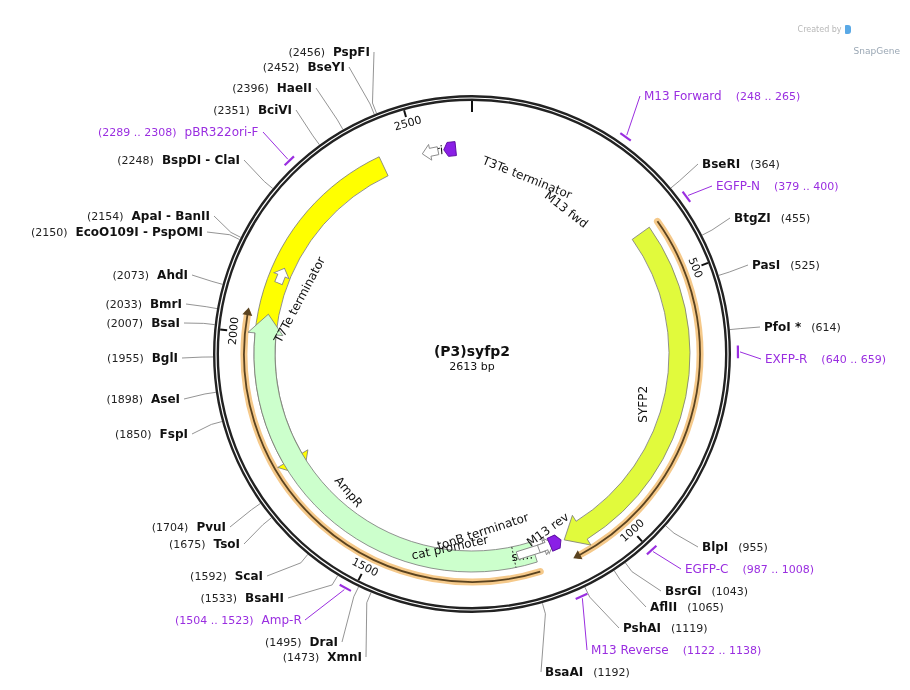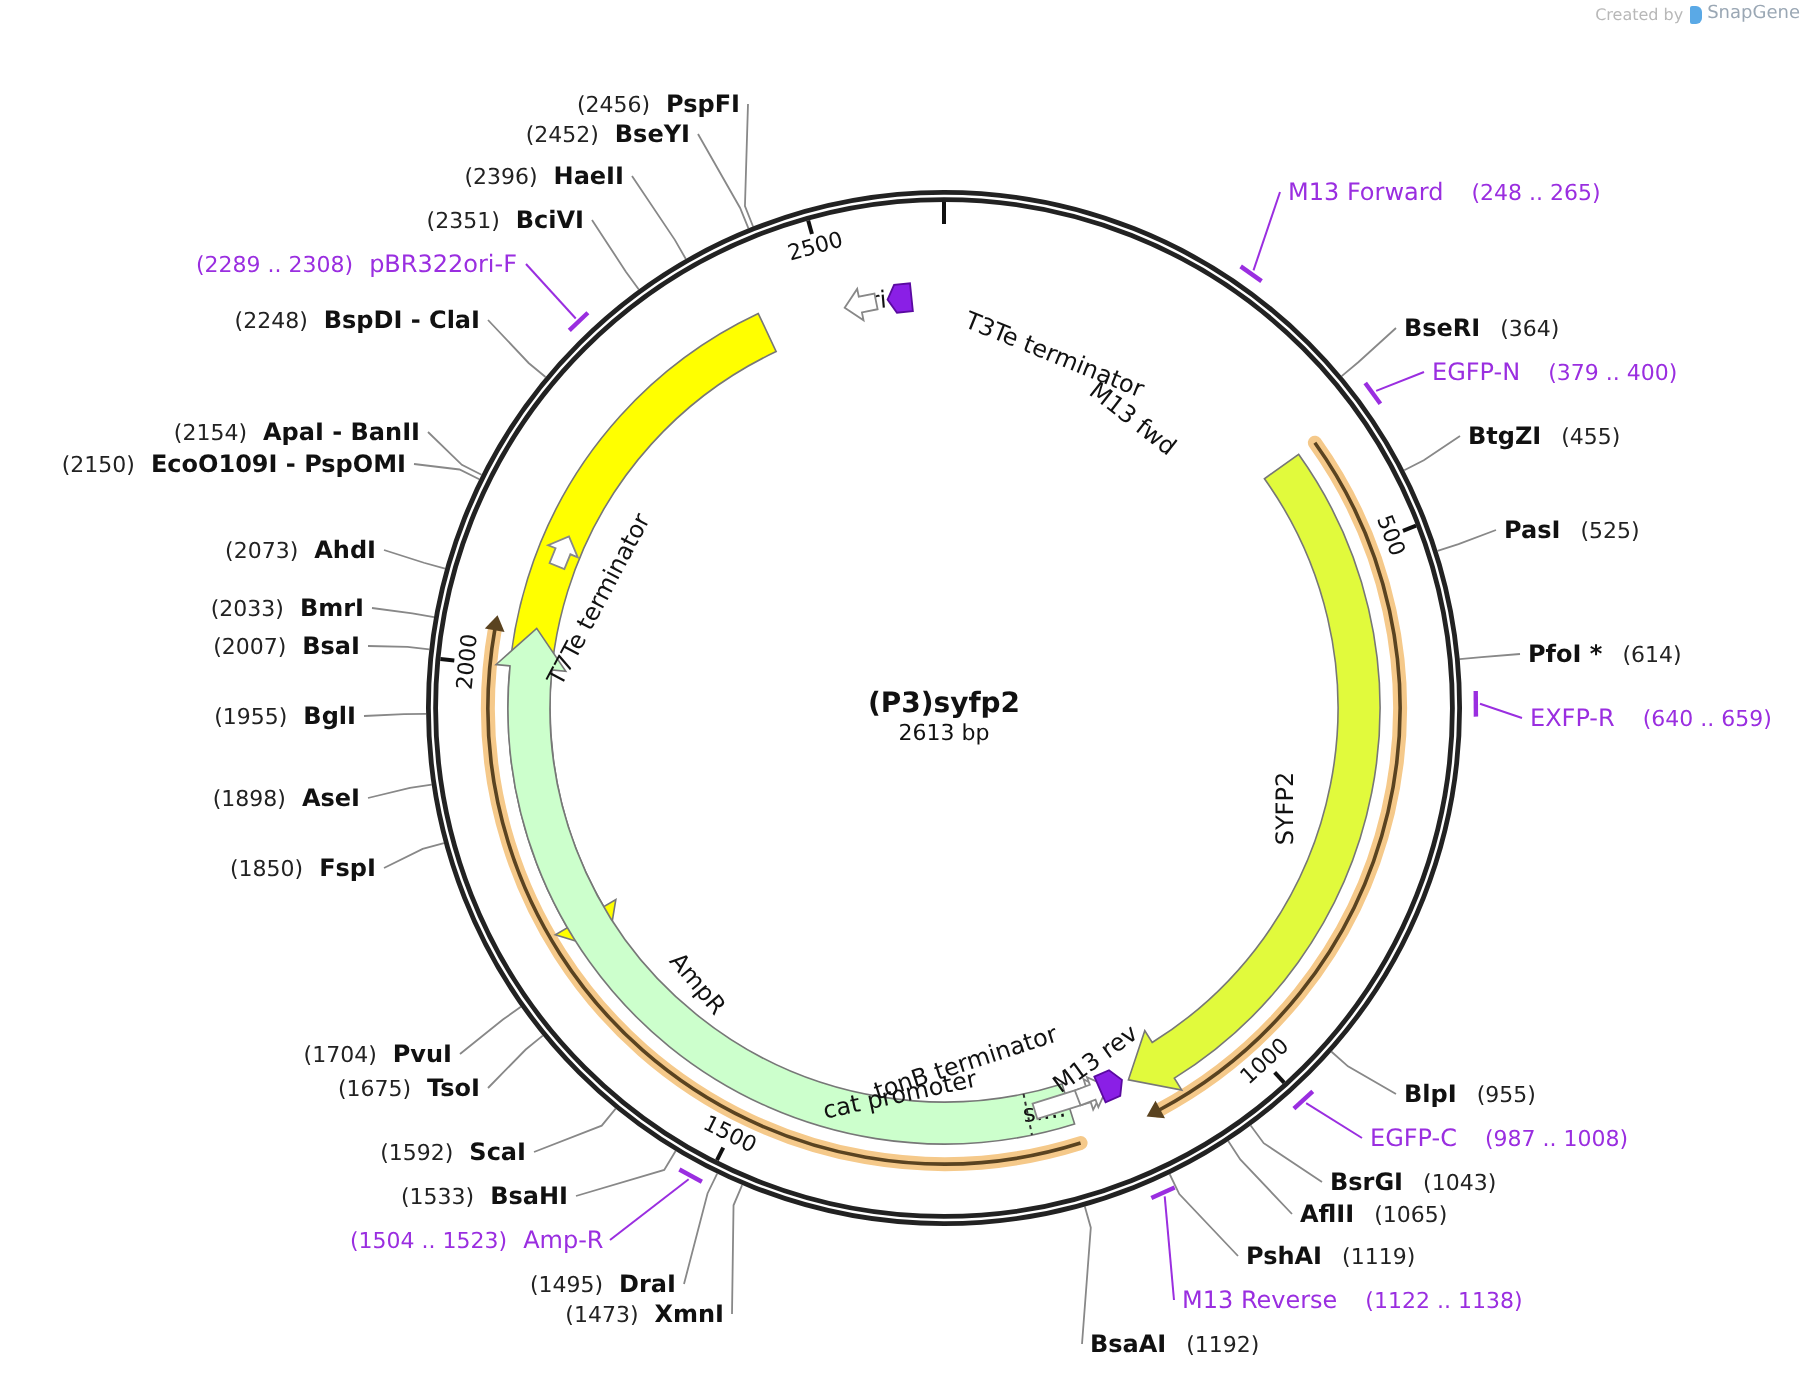--- a/index.html
+++ b/index.html
@@ -1,21 +1,21 @@
 <!DOCTYPE html>
 <html><head>
 <meta charset="utf-8">
 <style>
   html, body { margin: 0; padding: 0; background: #ffffff; }
   body { width: 910px; height: 690px; position: relative; overflow: hidden;
          font-family: "DejaVu Sans", sans-serif; }
   #map { position: absolute; left: 0; top: 0; }
   .credit { position: absolute; right: 10px; top: 2px; font-size: 8px; color: #b8b8b8;
             font-family: "DejaVu Sans", sans-serif; display: flex; align-items: center; gap: 3px; }
-  .credit .brand { color: #9aa7b4; font-size: 9px; }
+  .credit .brand { color: #9aa7b4; font-size: 9px; margin-top: 44px; }
   .credit .logo { width: 6px; height: 9px; background: #5aa9e6; border-radius: 1px 3px 3px 1px; display: inline-block; }
   .site-name { font-weight: bold; font-size: 12px; fill: #111; }
   .site-pos { font-size: 11px; fill: #222; }
   .primer-txt { font-size: 12px; fill: #9a2ee0; }
   .feat-lbl { font-size: 12px; fill: #111; }
   .tick-lbl { font-size: 11px; fill: #111; }
   .title { font-weight: bold; font-size: 14px; fill: #111; }
   .subtitle { font-size: 11px; fill: #111; }
 </style>
 </head>

